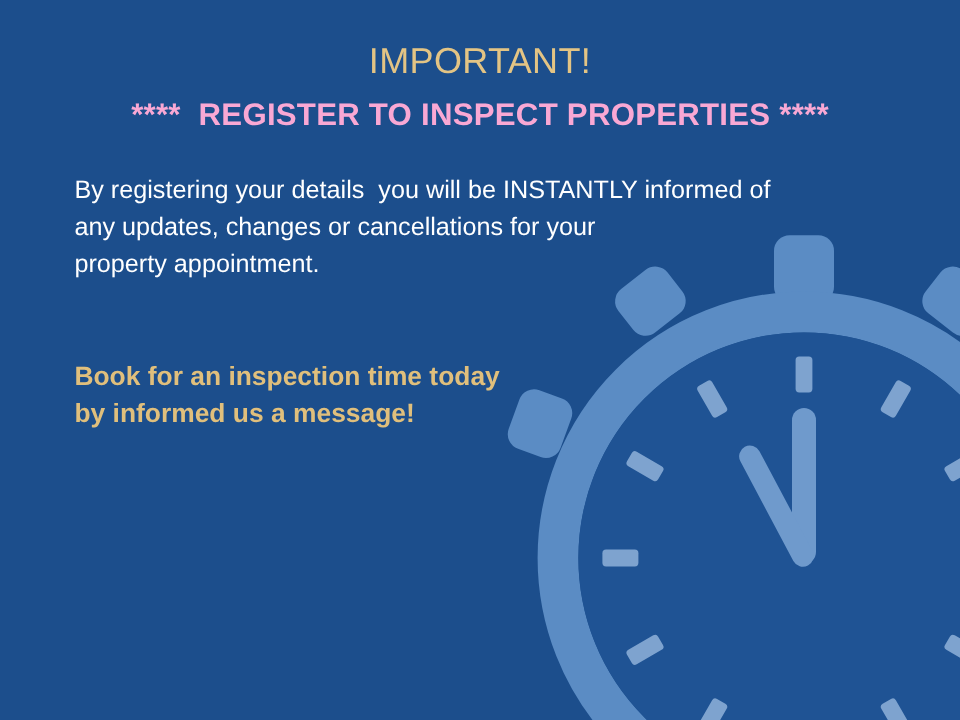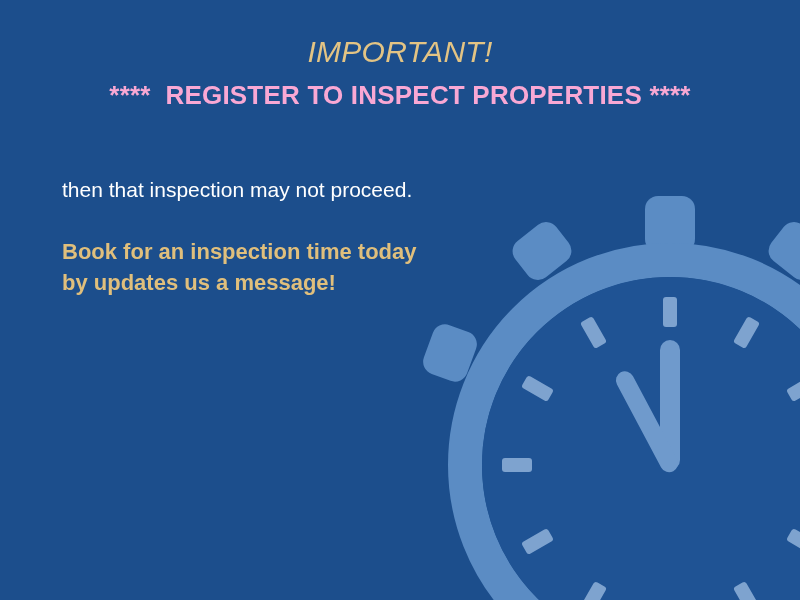--- a/index.html
+++ b/index.html
@@ -39,21 +39,20 @@
     text-align: center;
     z-index: 5;
   }
   #title-important {
     font-size: 30px;
     line-height: 40px;
     color: #e3c484;
     font-weight: normal;
     letter-spacing: 0.3px;
     white-space: pre;
-    font-style: italic;
   }
   #title-register {
     margin-top: 6px;
     font-size: 26px;
     line-height: 34px;
     color: #f9a8d4;
     font-weight: bold;
     letter-spacing: 0.2px;
     white-space: pre;
   }
@@ -129,30 +128,34 @@
     <rect x="661" y="360" width="18" height="112" rx="9" fill="#6f9acc" transform="rotate(-28 670 465)"></rect>
   </svg>
 
   <div id="heading-block">
     <div id="title-important">IMPORTANT!</div>
     <div id="title-register">****  REGISTER TO INSPECT PROPERTIES ****</div>
   </div>
 
   <div id="body-block">
 
+    <div class="para">
+      <div class="line">By registering your details  you will be INSTANTLY informed of</div>
+      <div class="line">any updates, changes or cancellations for your</div>
+      <div class="line">property appointment.</div>
+    </div>
 
     <div class="spacer"></div>
 
     <div class="para">
-      <div class="line">then that inspection may not proceed.</div>
     </div>
 
     <div class="spacer"></div>
 
 
     <div class="para">
       <div class="cta-gold">Book for an inspection time today</div>
-      <div class="cta-gold">by updates us a message!</div>
+      <div class="cta-gold">by informed us a message!</div>
     </div>
 
   </div>
 
 </div>
 
 </body></html>

